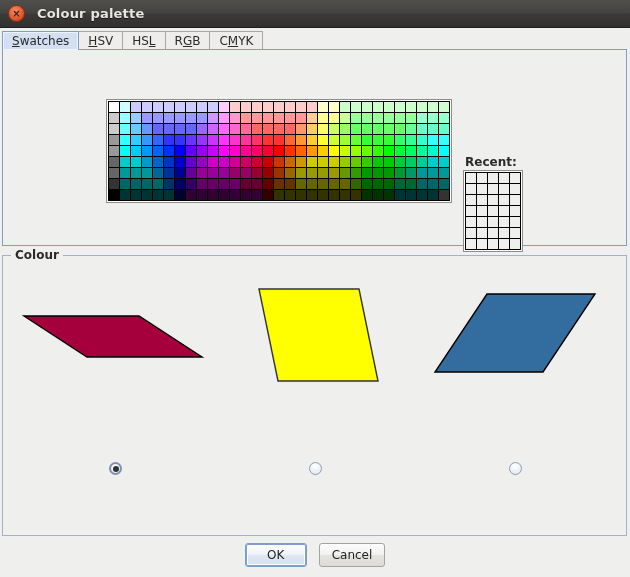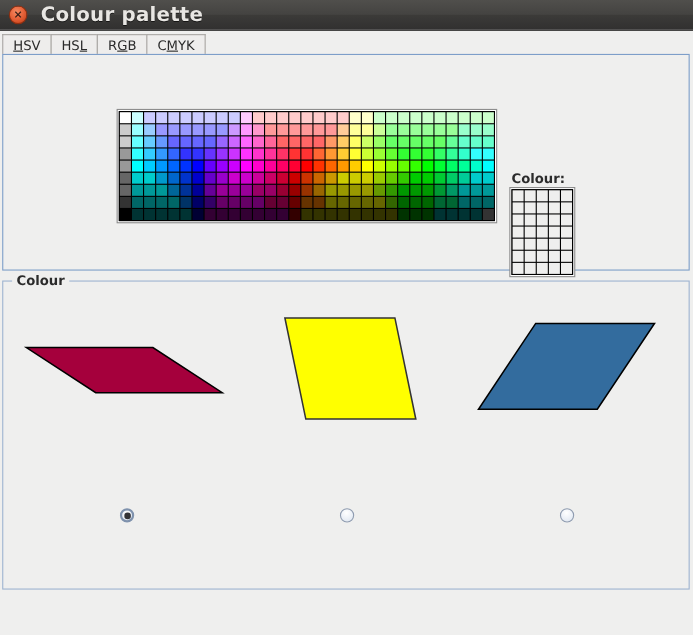--- a/index.html
+++ b/index.html
@@ -33,21 +33,21 @@
     border: 1px solid #8f2f11;
     box-sizing: border-box;
     display: flex; align-items: center; justify-content: center;
     color: #3a2018;
     font-size: 10px; font-weight: bold; line-height: 1;
     cursor: pointer;
   }
   #window-title {
     margin-left: 12px;
     color: #e8e6e3;
-    font-size: 18px;
+    font-size: 13px;
     font-weight: bold;
     text-shadow: 0 1px 0 rgba(0,0,0,.6);
     letter-spacing: .2px;
   }
 
   
   #tabstrip {
     position: absolute; left: 2px; top: 29px;
     height: 21px;
     display: flex; align-items: flex-end;
@@ -182,20 +182,23 @@
 <div id="app">
 
   <div id="titlebar">
     <div id="close-btn">
       <span>×</span>
     </div>
     <div id="window-title">Colour palette</div>
   </div>
 
   <div id="tabstrip">
+      <div class="tab selected">
+        <span><span class="mn">S</span>watches</span>
+      </div>
       <div class="tab">
         <span><span class="mn">H</span>SV</span>
       </div>
       <div class="tab">
         <span>HS<span class="mn">L</span></span>
       </div>
       <div class="tab">
         <span>R<span class="mn">G</span>B</span>
       </div>
       <div class="tab">
@@ -481,21 +484,21 @@
           <div class="cell" style="background: rgb(0, 51, 0);"></div>
           <div class="cell" style="background: rgb(0, 51, 0);"></div>
           <div class="cell" style="background: rgb(0, 51, 51);"></div>
           <div class="cell" style="background: rgb(0, 51, 51);"></div>
           <div class="cell" style="background: rgb(0, 51, 51);"></div>
           <div class="cell" style="background: rgb(0, 51, 51);"></div>
           <div class="cell" style="background: rgb(51, 51, 51);"></div>
         </div>
     </div>
     <div id="recent-wrap">
-      <div id="recent-label">Colour:</div>
+      <div id="recent-label">Recent:</div>
       <div id="recent-grid" class="grid">
           <div class="cell" style="background: rgb(239, 239, 238);"></div>
           <div class="cell" style="background: rgb(239, 239, 238);"></div>
           <div class="cell" style="background: rgb(239, 239, 238);"></div>
           <div class="cell" style="background: rgb(239, 239, 238);"></div>
           <div class="cell" style="background: rgb(239, 239, 238);"></div>
           <div class="cell" style="background: rgb(239, 239, 238);"></div>
           <div class="cell" style="background: rgb(239, 239, 238);"></div>
           <div class="cell" style="background: rgb(239, 239, 238);"></div>
           <div class="cell" style="background: rgb(239, 239, 238);"></div>
@@ -538,15 +541,21 @@
       <polygon points="487,294 595,294 543,372 435,372" fill="#336C9E" stroke="#000000" stroke-width="1.4"></polygon>
     </svg>
 
   <div id="radio-layer">
       <div class="radio checked" style="left: 109px; top: 462px;"></div>
       <div class="radio" style="left: 309px; top: 462px;"></div>
       <div class="radio" style="left: 509px; top: 462px;"></div>
     </div>
 
   <div id="buttonbar">
+      <div class="btn focused">
+        <span>OK</span>
+      </div>
+      <div class="btn">
+        <span>Cancel</span>
+      </div>
     </div>
 
 </div>
 
 </body></html>

